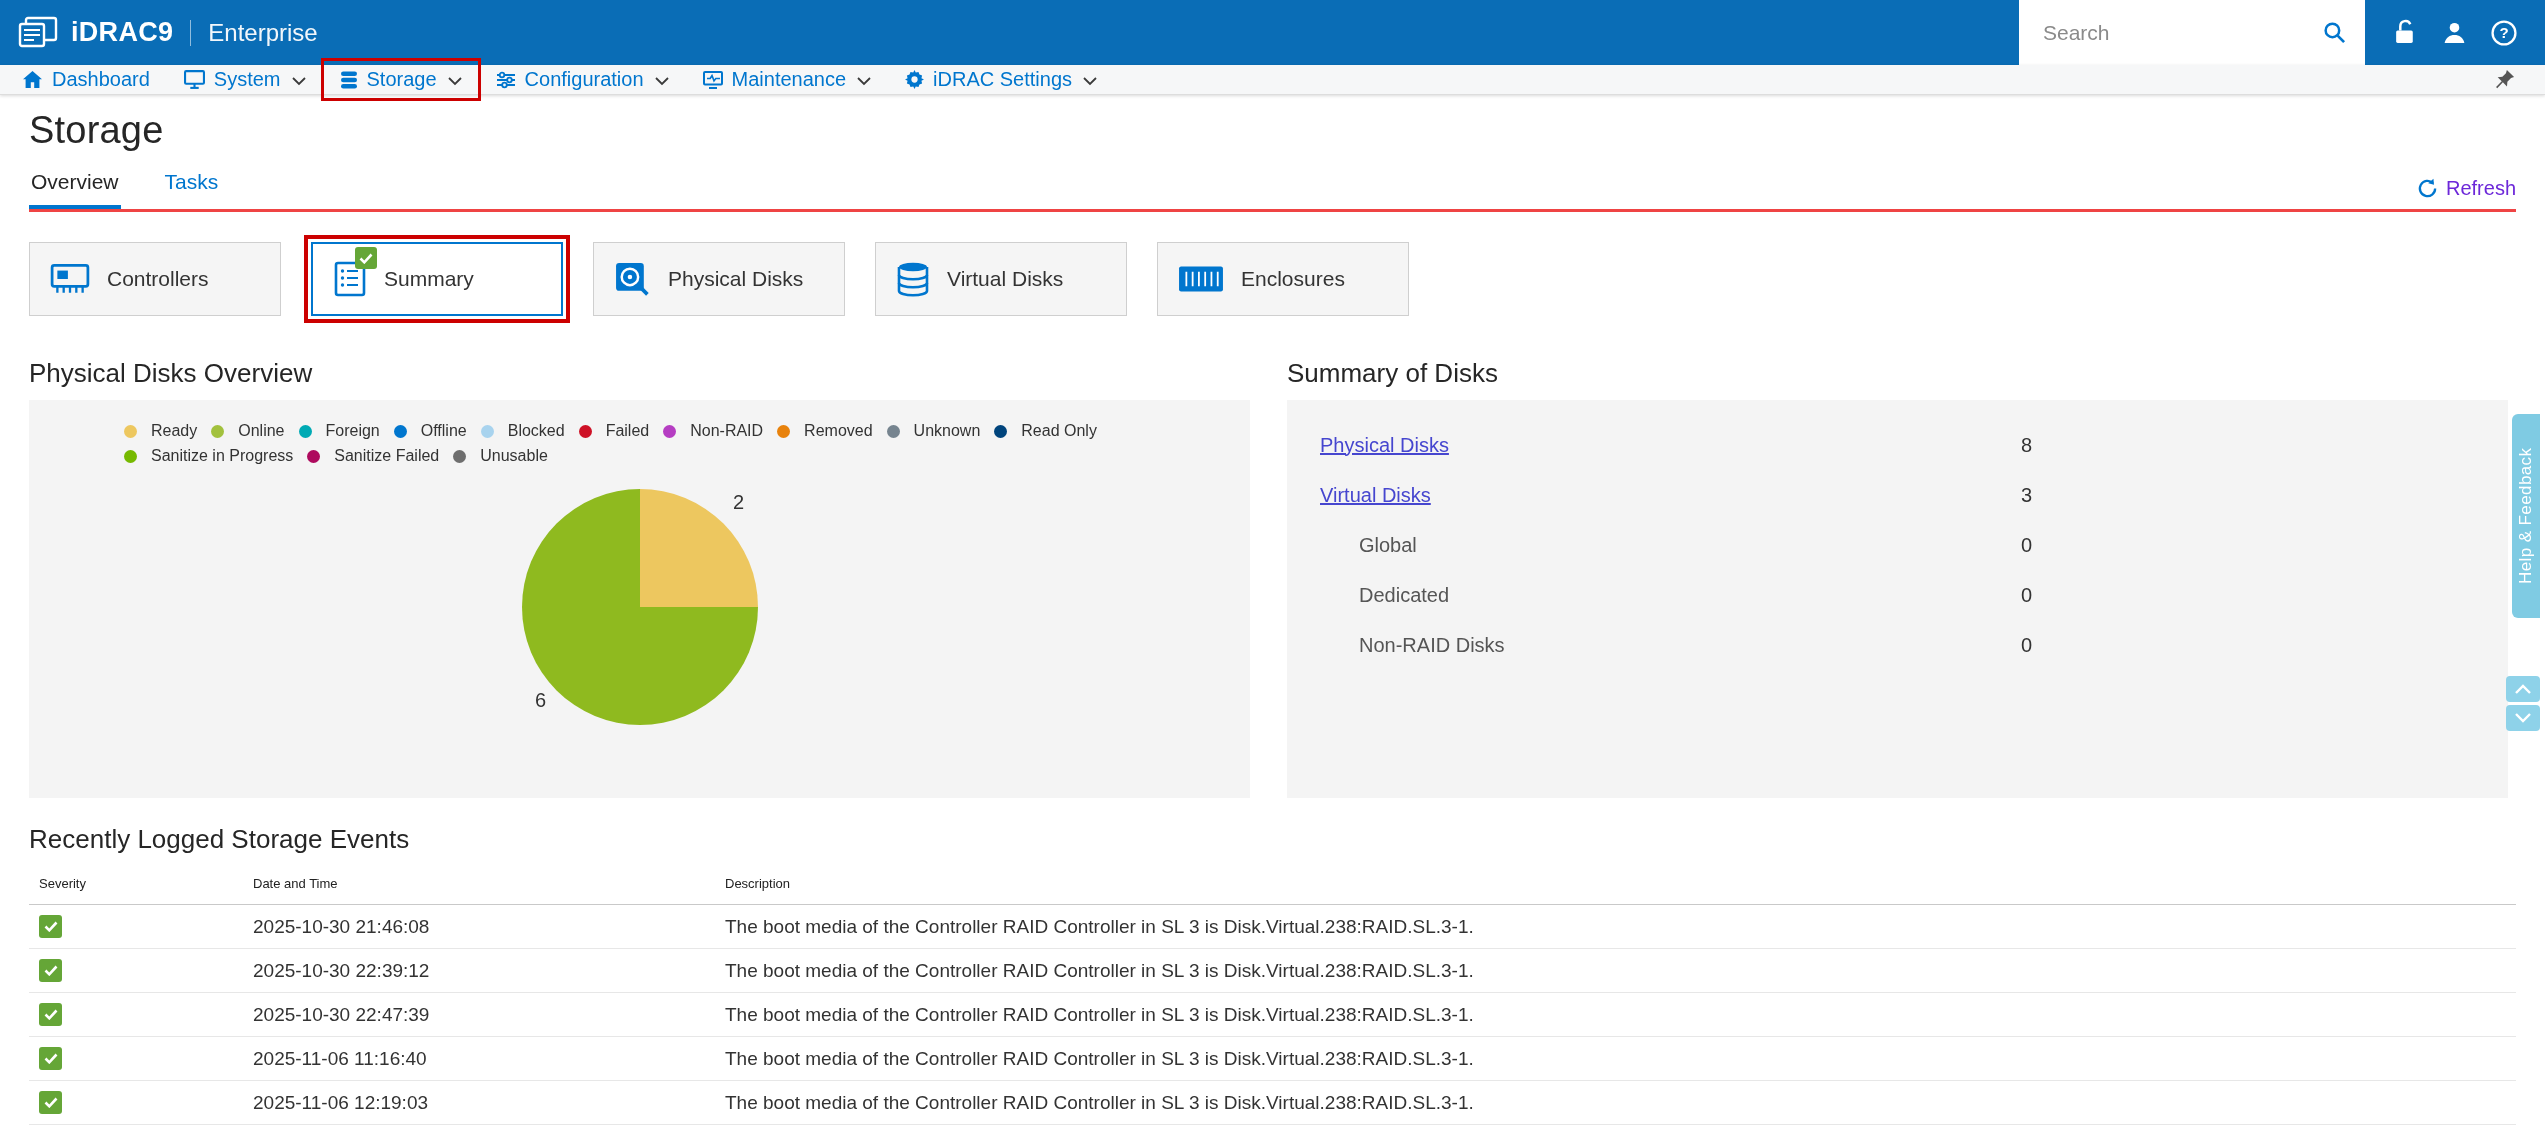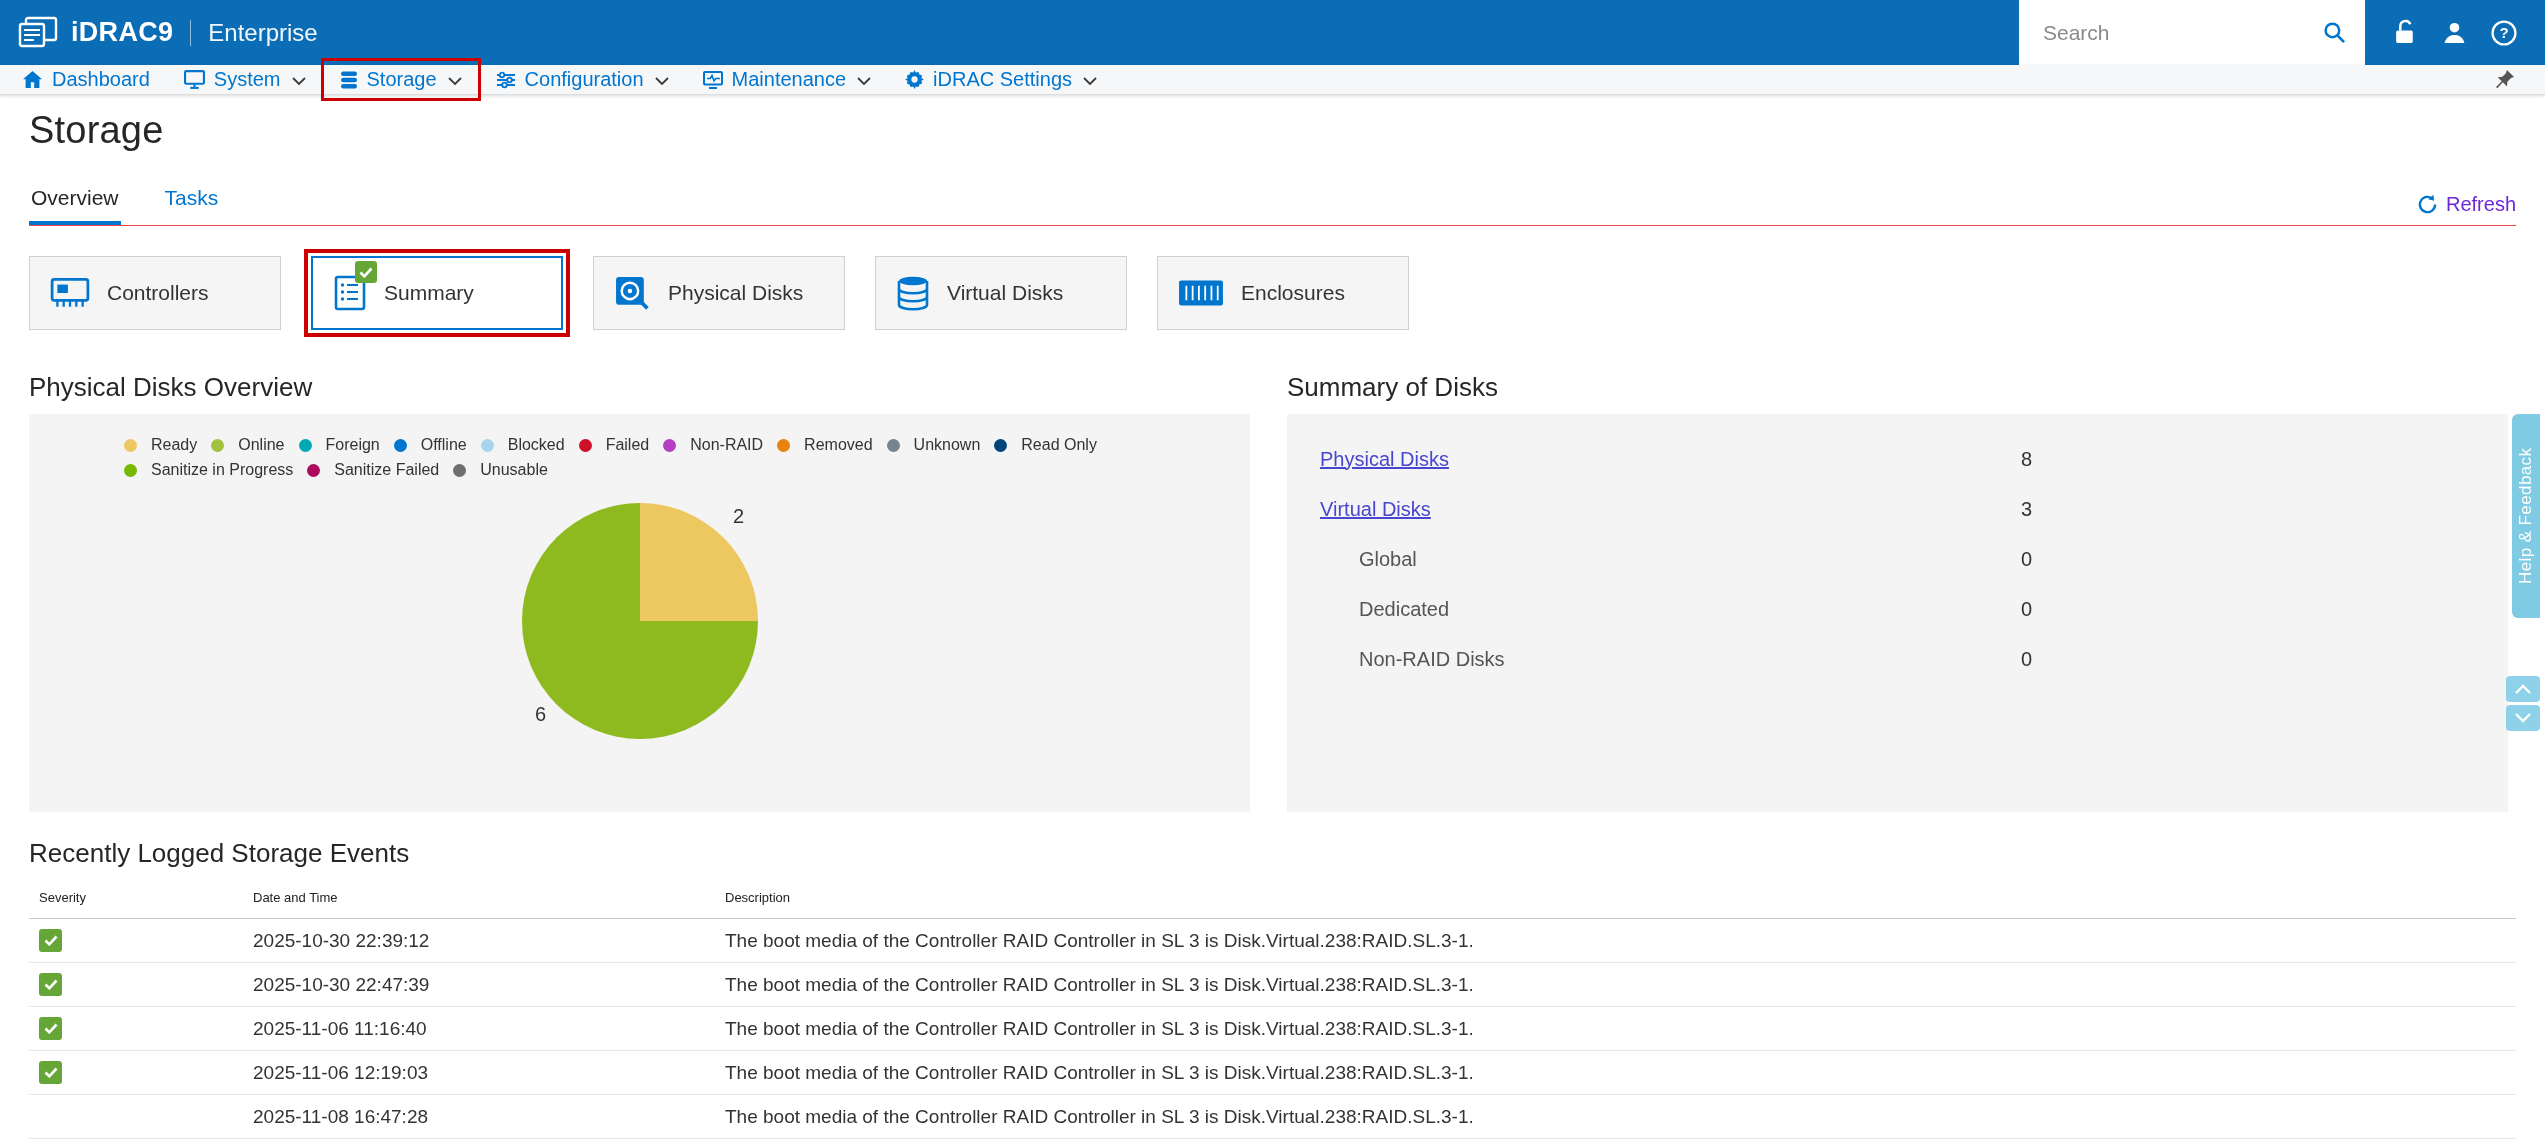--- a/index.html
+++ b/index.html
@@ -25,21 +25,21 @@
     padding:8px 17px;cursor:pointer;white-space:nowrap}
   .nav-ic{display:flex;color:#0076ce}
   .chev{display:flex;color:#3a3a3a;margin-left:2px;margin-top:3px}
   .pin{margin-left:auto;margin-right:24px;color:#555;display:flex;cursor:pointer}
   .annot-box{position:absolute;pointer-events:none;border:3px solid #cc0000;z-index:9}
   .annot-nav{inset:-2px}
   .annot-card{inset:-9px;border-width:4px}
   
   main{padding:0 29px}
   .page-title{font-size:38px;font-weight:400;color:#262626;margin-top:14px;letter-spacing:.2px}
-  .tabs-row{display:flex;justify-content:space-between;align-items:flex-end;border-bottom:1px solid #ef4444;margin-top:28px}
+  .tabs-row{display:flex;justify-content:space-between;align-items:flex-end;border-bottom:3px solid #ef4444;margin-top:12px}
   .tabs{display:flex;gap:42px}
   .tab{font-size:21px;padding:6px 2px 11px;cursor:pointer;color:#0076ce}
   .tab.active{color:#262626;border-bottom:4px solid #0076ce;font-weight:400}
   .refresh{display:flex;align-items:center;gap:8px;color:#6d28d9;font-size:20px;cursor:pointer;padding-bottom:9px}
   
   .cards{display:flex;gap:30px;margin-top:30px}
   .card{position:relative;width:252px;height:74px;background:#f5f5f5;border:1px solid #cfcfcf;
     display:flex;align-items:center;gap:17px;padding-left:20px;cursor:pointer}
   .card.selected{background:#fff;border:2px solid #0076ce}
   .card-ic{display:flex;color:#0076ce}
@@ -417,20 +417,31 @@
         </thead>
       <tbody id="events-body">
           <tr>
             <td>
               <span class="sev">
                 <svg width="14" height="11" viewBox="0 0 14 11">
                   <path d="M1.5 5.5l3.8 3.8L12.5 1.5" fill="none" stroke="#fff" stroke-width="2.6"></path>
                 </svg>
               </span>
             </td>
+            <td>2025-10-30 21:46:08</td>
+            <td>The boot media of the Controller RAID Controller in SL 3 is Disk.Virtual.238:RAID.SL.3-1.</td>
+          </tr>
+          <tr>
+            <td>
+              <span class="sev">
+                <svg width="14" height="11" viewBox="0 0 14 11">
+                  <path d="M1.5 5.5l3.8 3.8L12.5 1.5" fill="none" stroke="#fff" stroke-width="2.6"></path>
+                </svg>
+              </span>
+            </td>
             <td>2025-10-30 22:39:12</td>
             <td>The boot media of the Controller RAID Controller in SL 3 is Disk.Virtual.238:RAID.SL.3-1.</td>
           </tr>
           <tr>
             <td>
               <span class="sev">
                 <svg width="14" height="11" viewBox="0 0 14 11">
                   <path d="M1.5 5.5l3.8 3.8L12.5 1.5" fill="none" stroke="#fff" stroke-width="2.6"></path>
                 </svg>
               </span>

